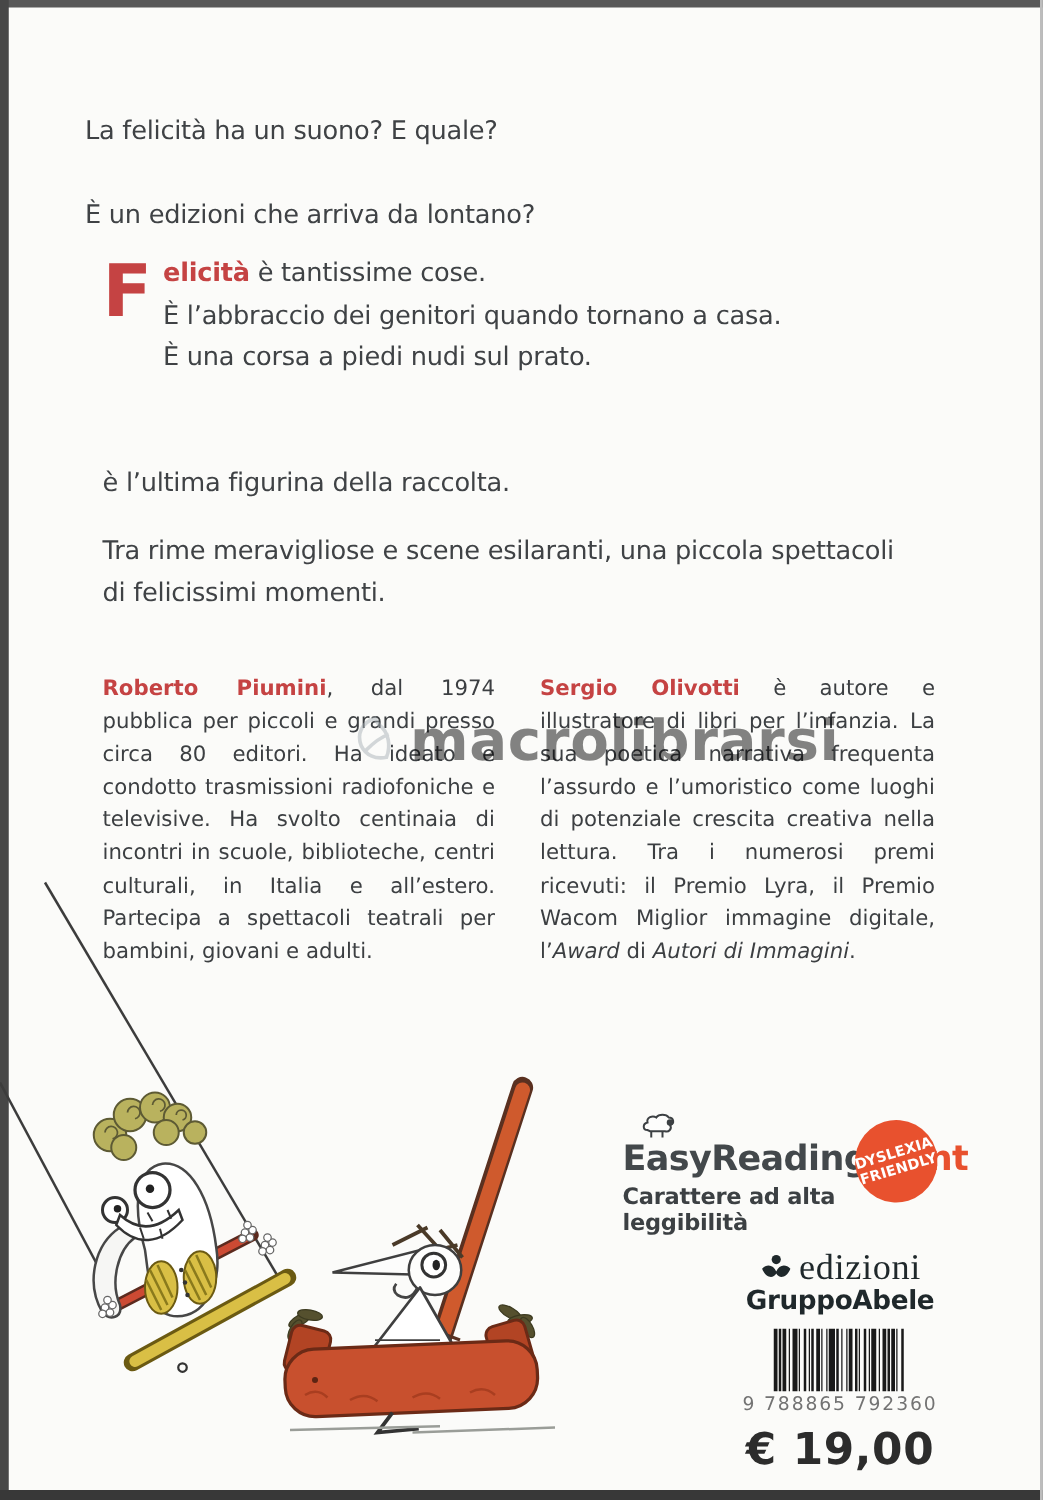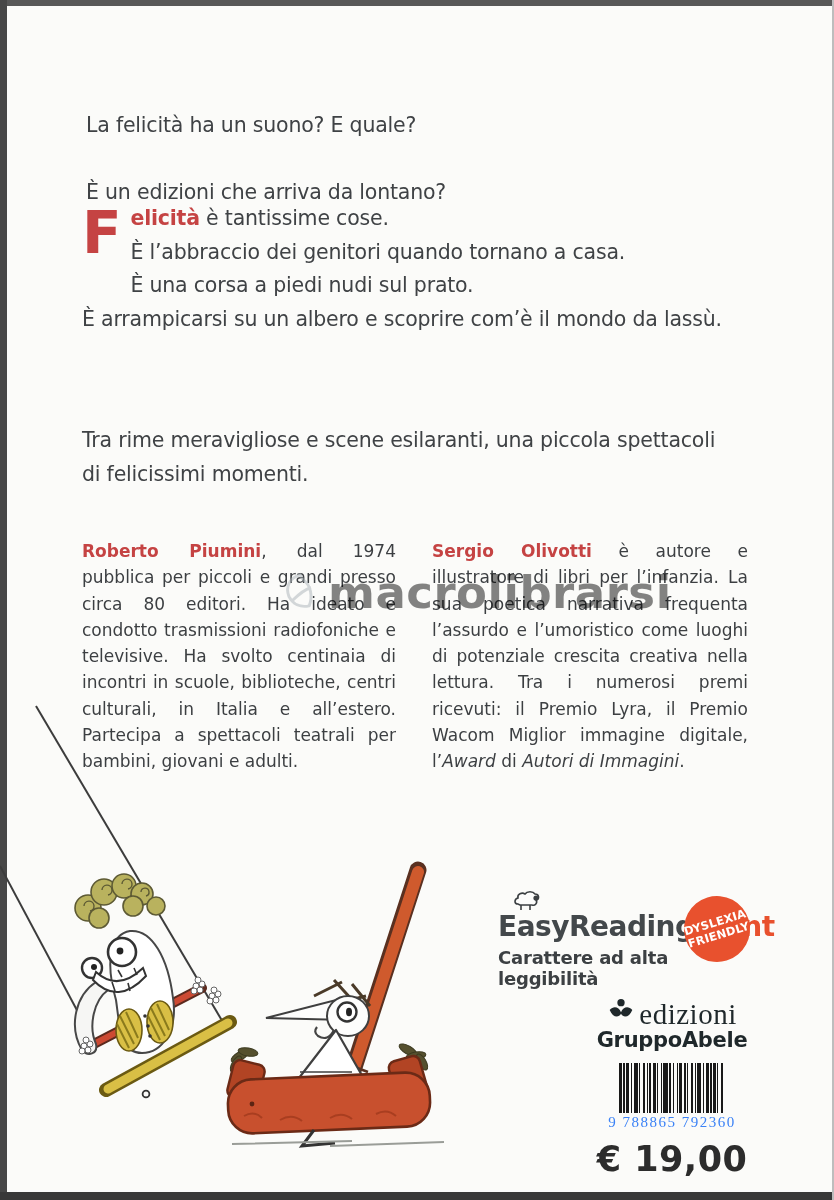--- a/index.html
+++ b/index.html
@@ -9,21 +9,21 @@
     font-family:"DejaVu Sans","Liberation Sans",sans-serif;
     color:#3f4245;
   }
   
   .edge{position:absolute;background:#4c4c4c;}
   .edge.top{left:0;top:0;width:834px;height:6px;background:#585858;}
   .edge.left{left:0;top:0;width:7px;height:1200px;background:#474747;}
   .edge.bottom{left:0;top:1192px;width:834px;height:8px;background:#383838;}
   .edge.right{left:832px;top:0;width:2px;height:1200px;background:#bdbdbd;}
 
-  .intro{position:absolute;left:86px;top:88px;font-size:20.5px;line-height:33.5px;letter-spacing:-0.2px;color:#3f4245;margin-top:21px;}
+  .intro{position:absolute;left:68px;top:88px;font-size:20.5px;line-height:33.5px;letter-spacing:-0.2px;color:#3f4245;}
   .blurb{position:absolute;left:82px;top:202px;width:668px;font-size:20.5px;line-height:33.5px;letter-spacing:-0.2px;color:#3f4245;}
   .dropcap{float:left;font-size:58px;line-height:58px;height:66px;font-weight:700;color:#c54343;margin:2px 9px 0 0;}
   .red-bold{color:#c54343;font-weight:700;}
   .tagline{position:absolute;left:82px;top:424px;font-size:20.5px;line-height:33.5px;letter-spacing:-0.2px;color:#3f4245;}
 
   .bio{position:absolute;top:538px;font-size:17px;line-height:26.3px;text-align:justify;color:#3c3f42;}
   .bio.leftcol{left:82px;width:314px;}
   .bio.rightcol{left:432px;width:316px;}
   .bio .name{color:#c54343;font-weight:700;}
   .bio .it{font-style:italic;}
@@ -37,27 +37,27 @@
   .er-brandrow{position:relative;margin-left:8px;padding-top:16px;font-size:28px;font-weight:600;color:#43484b;letter-spacing:-0.5px;white-space:nowrap;}
   .er-brandrow .reg{font-size:12px;vertical-align:super;font-weight:400;}
   .er-brandrow .fontword{color:#e8512e;}
   .er-sheep{position:absolute;left:14px;top:-4px;width:30px;height:22px;}
   .er-sub{margin:4px 0 0 8px;font-size:18px;font-weight:600;color:#3c4043;letter-spacing:-0.2px;}
   .er-badge{position:absolute;left:684px;top:896px;width:66px;height:66px;border-radius:50%;
     background:#e8512e;transform:rotate(-17deg);display:flex;flex-direction:column;
     align-items:center;justify-content:center;color:#fff;font-weight:700;font-size:11.5px;line-height:13px;letter-spacing:0.2px;}
 
   .publisher{position:absolute;left:592px;top:998px;width:160px;text-align:center;color:#1f282b;}
-  .pub-row1{display:flex;align-items:flex-start;justify-content:center;gap:4px;}
+  .pub-row1{display:flex;align-items:center;justify-content:center;gap:4px;}
   .pub-edizioni{font-family:"Liberation Serif","DejaVu Serif",serif;font-size:29px;letter-spacing:0.5px;}
   .pub-abele{font-size:21px;font-weight:700;letter-spacing:-0.3px;margin-top:-3px;}
 
   .barcode{position:absolute;left:592px;top:1048px;width:160px;text-align:center;}
   .bars{height:50px;font-size:0;white-space:nowrap;display:inline-block;}
-  .bc-digits{margin-top:1px;font-size:15px;letter-spacing:1.5px;color:#3b82f6;font-family:Liberation Serif, serif;}
+  .bc-digits{margin-top:1px;font-size:15px;letter-spacing:1.5px;color:#737373;}
   .price{margin-top:8px;font-size:35px;font-weight:700;color:#2c2c2c;letter-spacing:0.5px;}
 </style>
 </head>
 <body>
 
 <div class="page">
 
   <div class="edge top"></div>
   <div class="edge left"></div>
   <div class="edge bottom"></div>
@@ -67,23 +67,23 @@
     <span>La felicità ha un suono? E quale?</span><br>
     <br>
     <span>È un edizioni che arriva da lontano?</span>
   </div>
 
   <div class="blurb">
     <span class="dropcap">F</span>
     <span class="red-bold">elicità</span><span> è tantissime cose.</span><br>
     <span>È l’abbraccio dei genitori quando tornano a casa.</span><br>
     <span>È una corsa a piedi nudi sul prato.</span><br>
-    <span>È arrampicarsi su un albero e scoprire com’è il mondo da lassù.</span><br>
     <br>
     <br>
+    <span>è l’ultima figurina della raccolta.</span><br>
   </div>
 
   <div class="tagline">
     <span>Tra rime meravigliose e scene esilaranti, una piccola spettacoli</span><br>
     <span>di felicissimi momenti.</span>
   </div>
 
   <div class="watermark">
     <svg width="44" height="44" viewBox="0 0 24 24">
       <path d="M12 2 C6 4 4 9 6 14 C8 18 12 20 17 19 C19 14 18 8 14 5 C13 4 12.5 3 12 2 Z M8 16 C12 12 15 10 18 9" fill="none" stroke="#a7b0b5" stroke-width="1.6"></path>

